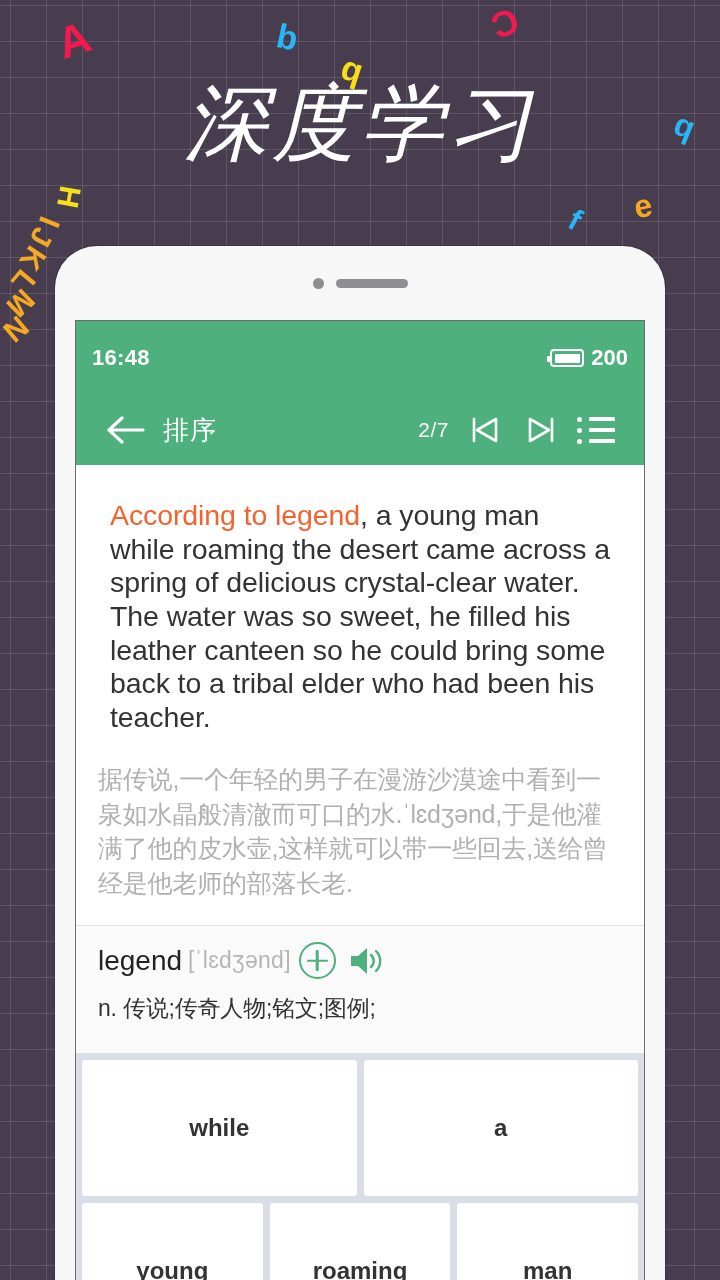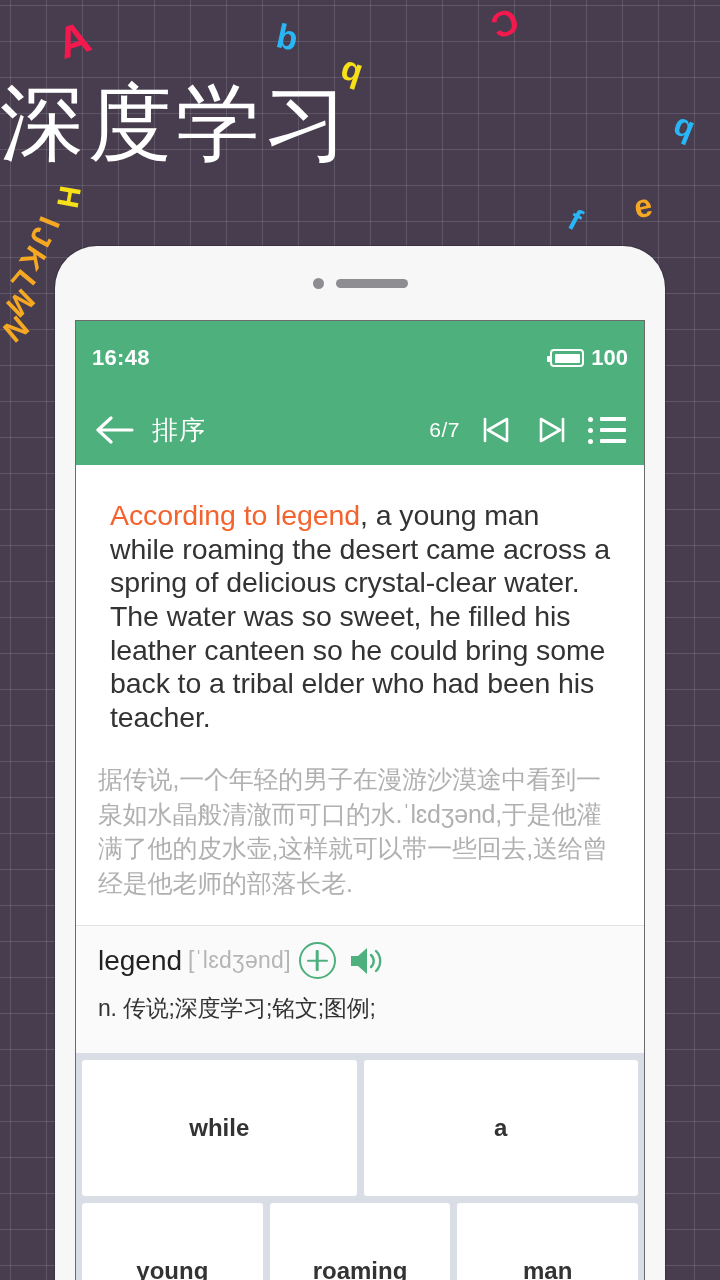--- a/index.html
+++ b/index.html
@@ -33,26 +33,28 @@
     font-weight: 700;
     line-height: 1;
     user-select: none;
   }
   
   #hero-title {
     position: absolute;
     left: 0;
     right: 0;
     top: 82px;
+    text-align: center;
     color: #ffffff;
     font-family: "Liberation Serif", "DejaVu Serif", serif;
     font-size: 84px;
     letter-spacing: 4px;
     line-height: 1;
     white-space: nowrap;
+    font-style: italic;
   }
   
   #phone {
     position: absolute;
     left: 55px;
     top: 246px;
     width: 610px;
     height: 1100px;
     background: #f7f7f8;
     border-radius: 42px 42px 0 0;
@@ -141,21 +143,21 @@
   #battery-level {
     font-size: 22px;
     font-weight: 700;
   }
   
   #app-bar {
     height: 70px;
     background: #4db07d;
     display: flex;
     align-items: center;
-    padding: 0 12px;
+    padding: 0 23px;
     flex: none;
     color: #ffffff;
     gap: 4px;
   }
   #back-button {
     width: 54px;
     height: 54px;
     display: flex;
     align-items: center;
     justify-content: center;
@@ -358,32 +360,32 @@
       <div id="camera-dot"></div>
       <div id="earpiece"></div>
     </div>
 
     <div id="screen">
 
       <div id="status-bar">
         <div id="status-time">16:48</div>
         <div id="status-right">
           <div class="batt"></div>
-          <div id="battery-level">100</div>
+          <div id="battery-level">200</div>
         </div>
       </div>
 
       <div id="app-bar">
         <div id="back-button">
           <svg width="38" height="30" viewBox="0 0 38 30">
             <path d="M2 15 L15 3 M2 15 L15 27 M2 15 L36 15" stroke="#fff" stroke-width="3.2" fill="none" stroke-linecap="round" stroke-linejoin="round"></path>
           </svg>
         </div>
         <div id="app-title">排序</div>
-        <div id="page-indicator">6/7</div>
+        <div id="page-indicator">2/7</div>
         <div class="navbtn">
           <svg width="34" height="34" viewBox="0 0 34 34">
             <path d="M6 6 L6 28" stroke="#fff" stroke-width="2.6" stroke-linecap="round"></path>
             <path d="M28 6 L9 17 L28 28 Z" stroke="#fff" stroke-width="2.6" fill="none" stroke-linejoin="round"></path>
           </svg>
         </div>
         <div class="navbtn">
           <svg width="34" height="34" viewBox="0 0 34 34">
             <path d="M28 6 L28 28" stroke="#fff" stroke-width="2.6" stroke-linecap="round"></path>
             <path d="M6 6 L25 17 L6 28 Z" stroke="#fff" stroke-width="2.6" fill="none" stroke-linejoin="round"></path>
@@ -416,21 +418,21 @@
           <div id="dict-phonetic">[ˈlɛdʒənd]</div>
           <div id="add-word-button"></div>
           <div id="speak-button">
             <svg width="38" height="32" viewBox="0 0 38 32">
               <path d="M3 11 L10 11 L19 3 L19 29 L10 21 L3 21 Z" fill="#4db07d"></path>
               <path d="M23 10 A8 8 0 0 1 23 22" stroke="#4db07d" stroke-width="2.4" fill="none" stroke-linecap="round"></path>
               <path d="M28 6 A14 14 0 0 1 28 26" stroke="#4db07d" stroke-width="2.4" fill="none" stroke-linecap="round"></path>
             </svg>
           </div>
         </div>
-        <div id="dict-definition">n. 传说;深度学习;铭文;图例;</div>
+        <div id="dict-definition">n. 传说;传奇人物;铭文;图例;</div>
       </div>
 
       <div id="tile-tray">
           <div class="tile-row">
             <div class="tile">while</div>
             <div class="tile">a</div>
           </div>
           <div class="tile-row">
             <div class="tile">young</div>
             <div class="tile">roaming</div>

